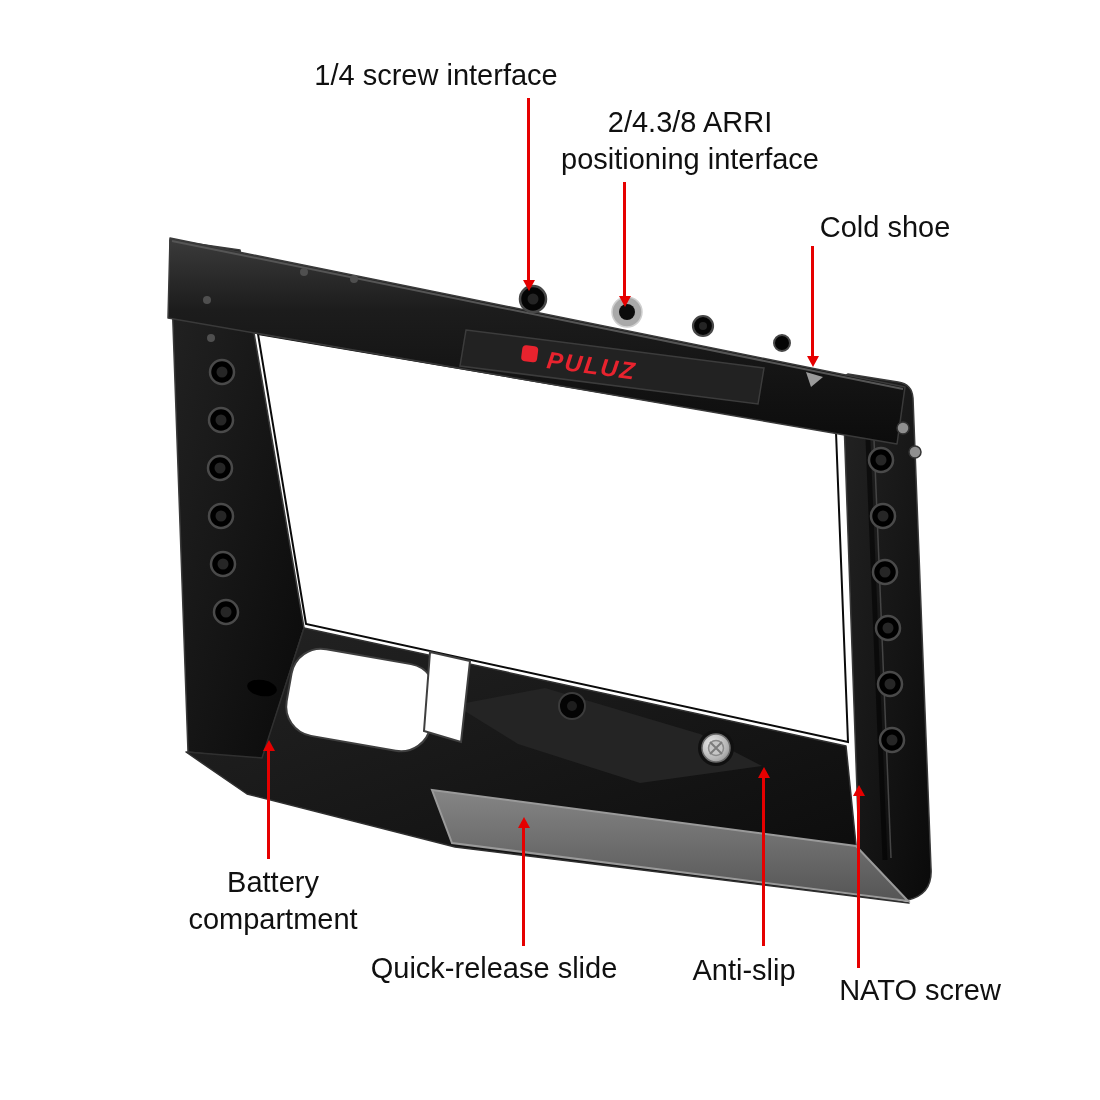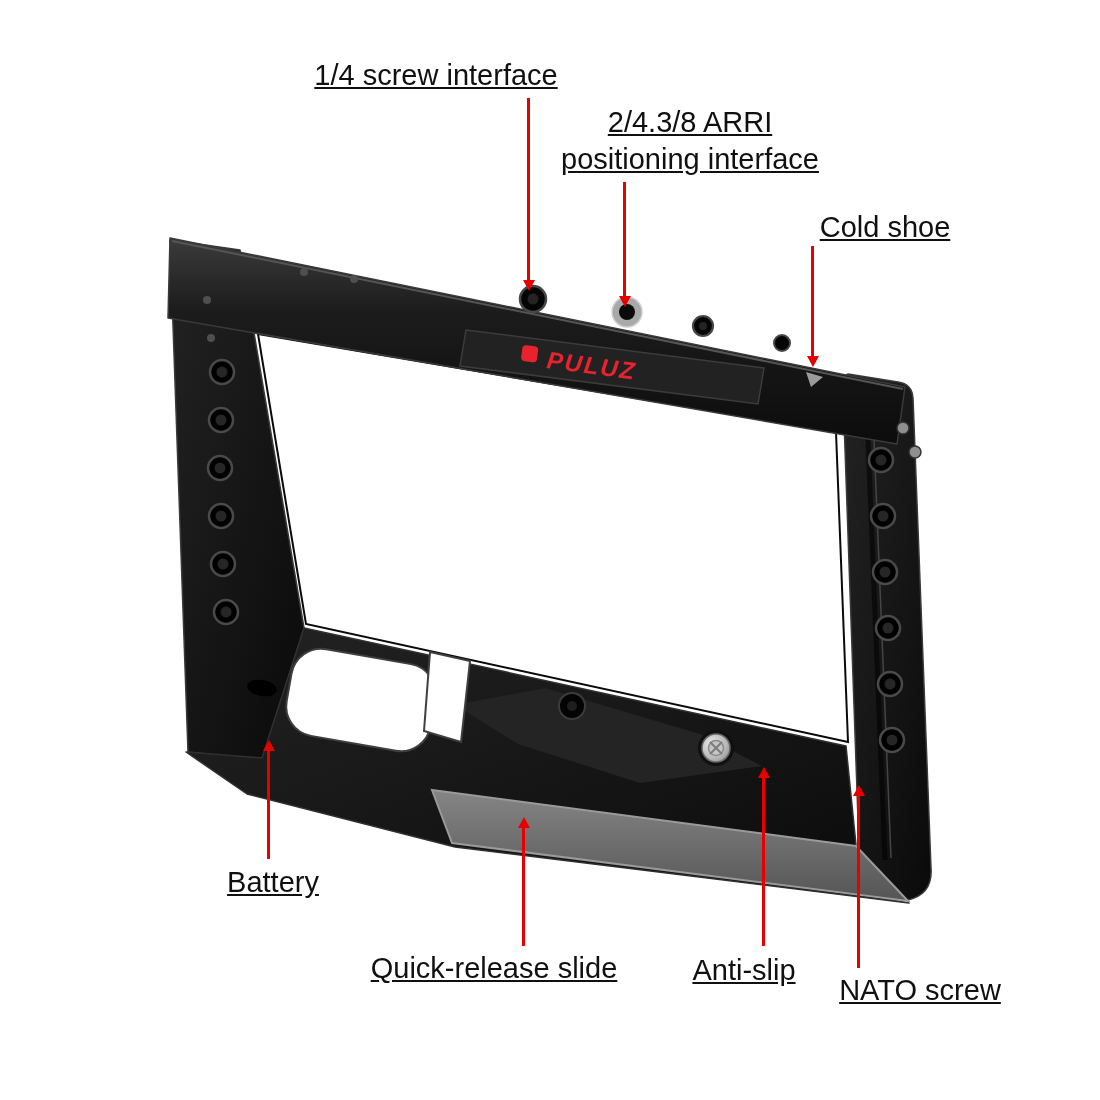--- a/index.html
+++ b/index.html
@@ -17,21 +17,20 @@
   }
   .stage svg{position:absolute;left:0;top:0;}
   .lbl{
     position:absolute;
     transform:translateX(-50%);
     font-size:29px;
     line-height:37px;
     color:var(--text);
     text-align:center;
     white-space:nowrap;
-    text-decoration:underline;
   }
   #lbl-screw   {left:436px; top:57px;}
   #lbl-arri    {left:690px; top:104px;}
   #lbl-cold    {left:856px; top:209px;margin-left:29px;}
   #lbl-batt    {left:273px; top:864px;}
   #lbl-qr      {left:494px; top:950px;}
   #lbl-anti    {left:744px; top:952px;text-align:right;}
   #lbl-nato    {left:920px; top:972px;}
   .line{
     position:absolute;
@@ -167,20 +166,21 @@
 
   <div class="lbl" id="lbl-arri">
     <div>2/4.3/8 ARRI</div>
     <div>positioning interface</div>
   </div>
 
   <div class="lbl" id="lbl-cold">Cold shoe</div>
 
   <div class="lbl" id="lbl-batt">
     <div>Battery</div>
+    <div>compartment</div>
   </div>
 
   <div class="lbl" id="lbl-qr">Quick-release slide</div>
 
   <div class="lbl" id="lbl-anti">
     <div>Anti-slip</div>
   </div>
 
   <div class="lbl" id="lbl-nato">NATO screw</div>
 

